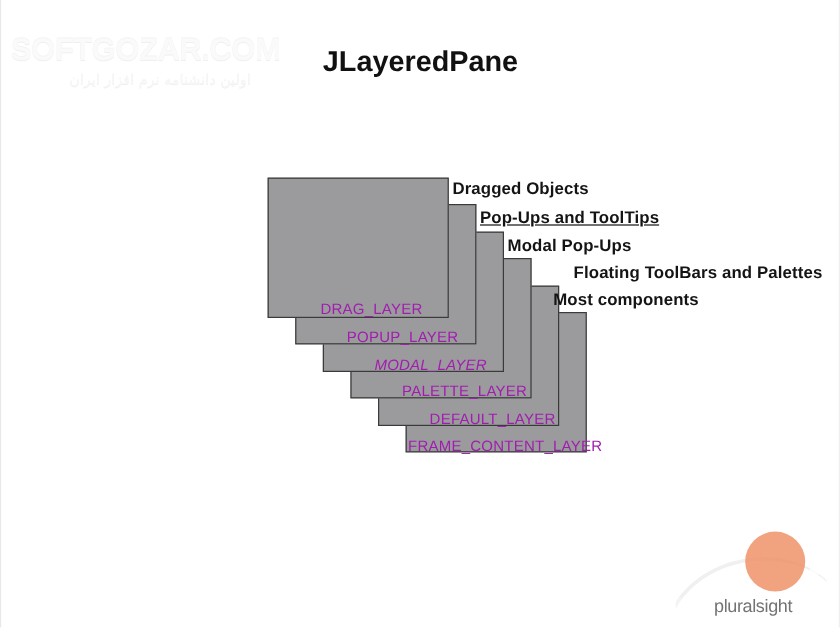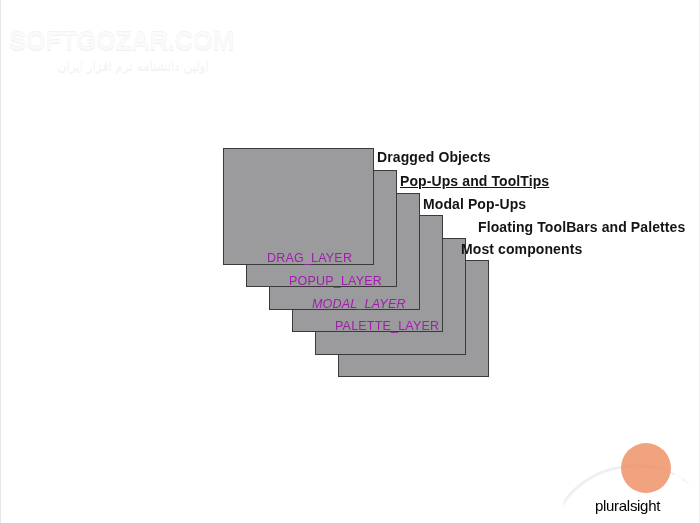--- a/index.html
+++ b/index.html
@@ -141,52 +141,55 @@
     height: 0;
     border-left: 22px solid #ffffff;
     border-top: 13px solid transparent;
     border-bottom: 13px solid transparent;
   }
   #ps-word {
     position: absolute;
     left: 8px;
     top: 56px;
     font-size: 15px;
-    color: #000000;
+    color: #737373;
     letter-spacing: -0.3px;
     font-weight: normal;
   }
 </style>
 </head>
 <body>
 
 <div id="slide">
 
   <div id="watermark">
     <div class="wm-main">SOFTGOZAR.COM</div>
     <div class="wm-sub">اولین دانشنامه نرم افزار ایران</div>
   </div>
 
+  <div id="title">JLayeredPane</div>
 
   <div id="diagram">
       <div class="layer-box" style="left: 337px; top: 260px; width: 151px; height: 117px; background: rgb(155, 155, 158); border-color: rgb(58, 58, 58); z-index: 11;"></div>
       <div class="layer-box" style="left: 314px; top: 238px; width: 151px; height: 117px; background: rgb(155, 155, 158); border-color: rgb(58, 58, 58); z-index: 12;"></div>
       <div class="layer-box" style="left: 291px; top: 215px; width: 151px; height: 117px; background: rgb(155, 155, 158); border-color: rgb(58, 58, 58); z-index: 13;"></div>
       <div class="layer-box" style="left: 268px; top: 193px; width: 151px; height: 117px; background: rgb(155, 155, 158); border-color: rgb(58, 58, 58); z-index: 14;"></div>
       <div class="layer-box" style="left: 245px; top: 170px; width: 151px; height: 117px; background: rgb(155, 155, 158); border-color: rgb(58, 58, 58); z-index: 15;"></div>
       <div class="layer-box" style="left: 222px; top: 148px; width: 151px; height: 117px; background: rgb(155, 155, 158); border-color: rgb(58, 58, 58); z-index: 16;"></div>
       <div class="layer-name" style="left: 266px; top: 251px; z-index: 40;">DRAG_LAYER</div>
       <div class="side-label" style="left: 376px; top: 149px; z-index: 40;">Dragged Objects</div>
       <div class="layer-name" style="left: 288px; top: 274px; z-index: 40;">POPUP_LAYER</div>
       <div class="side-label" style="left: 399px; top: 173px; z-index: 40; text-decoration: underline;">Pop-Ups and ToolTips</div>
       <div class="layer-name" style="left: 311px; top: 297px; z-index: 40; font-style: italic;">MODAL_LAYER</div>
       <div class="side-label" style="left: 422px; top: 196px; z-index: 40;">Modal Pop-Ups</div>
       <div class="layer-name" style="left: 334px; top: 319px; z-index: 40;">PALETTE_LAYER</div>
       <div class="side-label" style="left: 437px; top: 219px; z-index: 40; margin-left: 40px;">Floating ToolBars and Palettes</div>
+      <div class="layer-name" style="left: 357px; top: 342px; z-index: 40;">DEFAULT_LAYER</div>
       <div class="side-label" style="left: 460px; top: 241px; z-index: 40;">Most components</div>
+      <div class="layer-name" style="left: 339px; top: 365px; z-index: 40;">FRAME_CONTENT_LAYER</div>
     </div>
 
   <div id="ps-logo">
     <div id="ps-swoosh"></div>
     <div id="ps-circle">
       <div id="ps-triangle"></div>
     </div>
     <div id="ps-word">pluralsight</div>
   </div>
 

